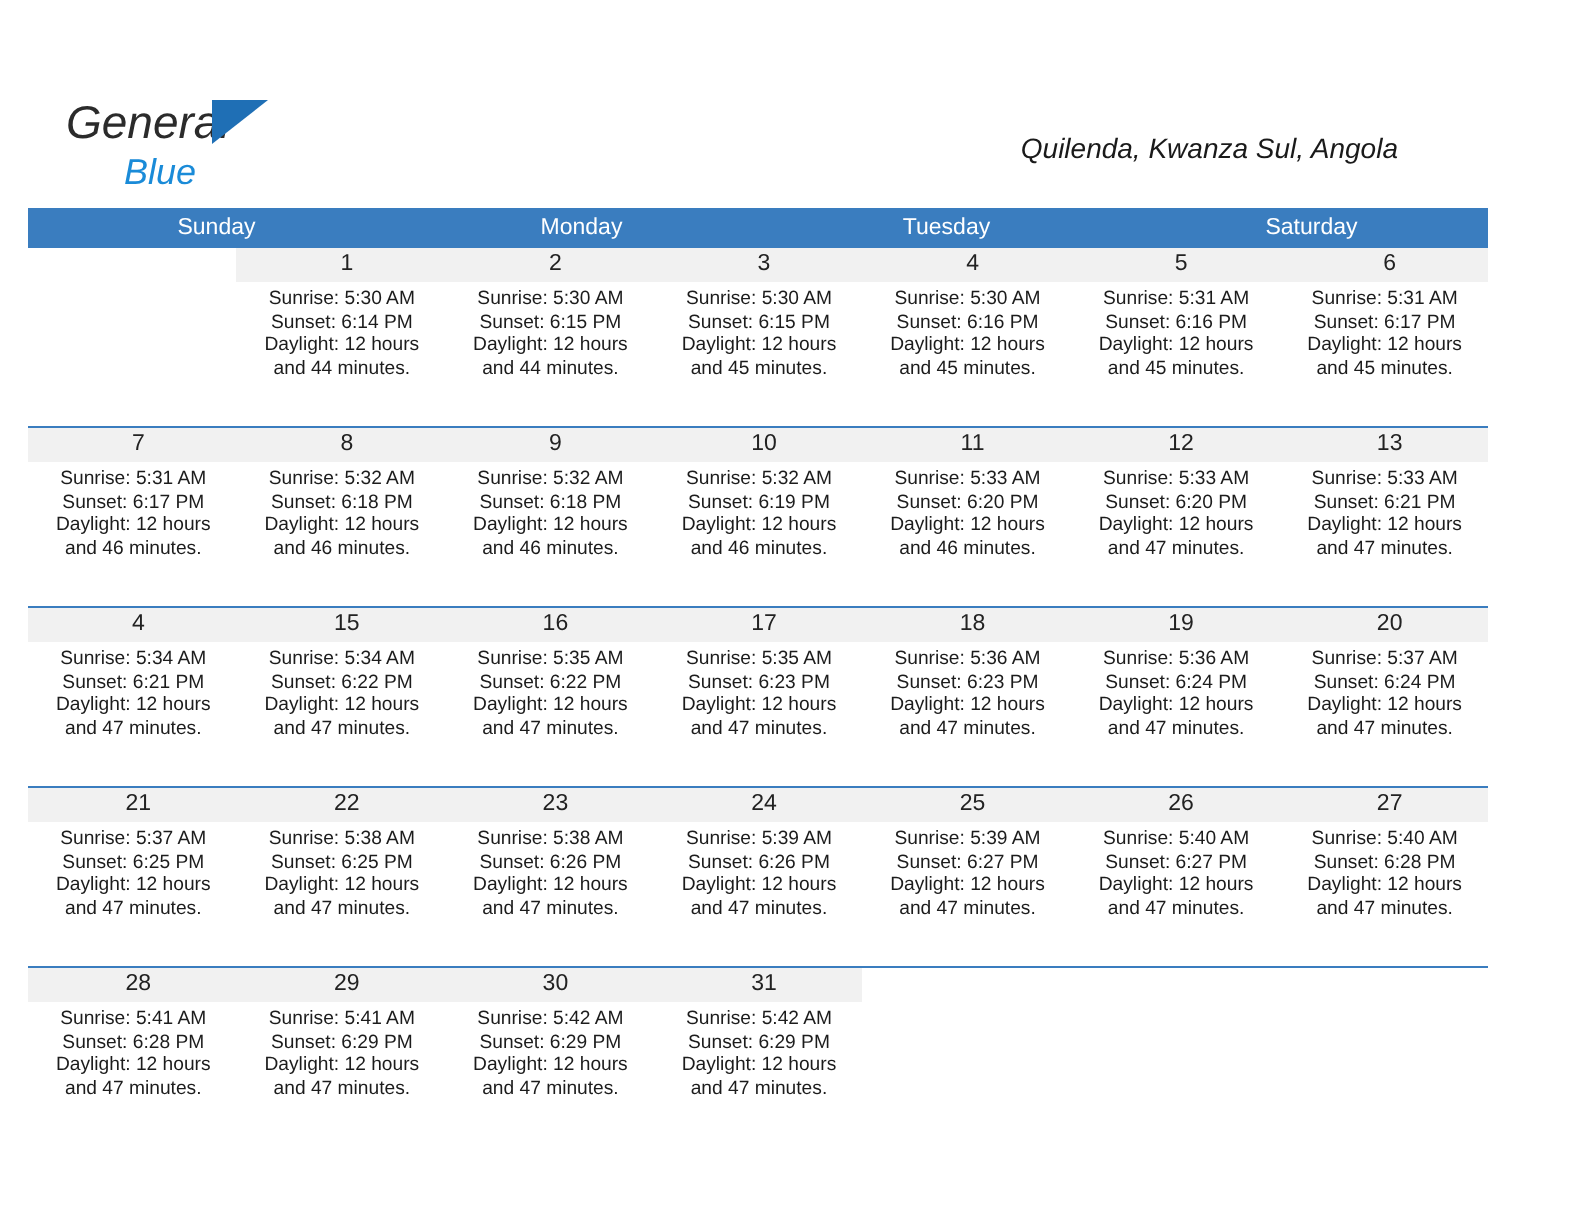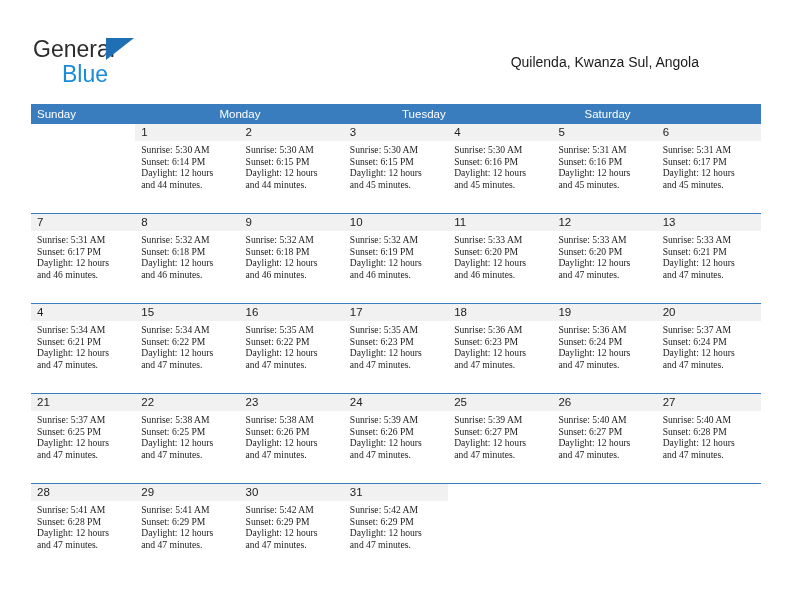--- a/index.html
+++ b/index.html
@@ -19,23 +19,24 @@
     position: relative;
     width: 792px;
     height: 612px;
     box-sizing: border-box;
   }
 
   
   .header {
     position: absolute;
     left: 0;
-    top: 4px;
+    top: 16px;
     width: 732px;
     height: 100px;
+    font-style: italic;
   }
   .brand {
     position: absolute;
     left: 33px;
     top: 32px;
     width: 200px;
     height: 56px;
   }
   .brand-line1 {
     position: absolute;
@@ -54,21 +55,21 @@
     top: 2px;
     width: 0;
     height: 0;
     border-left: 28px solid #1f6fb5;
     border-bottom: 22px solid transparent;
   }
   .brand-line2 {
     position: absolute;
     left: 29px;
     top: 25px;
-    font-size: 23px;
+    font-size: 18px;
     color: #1a8bd8;
     font-family: "Liberation Sans", sans-serif;
     line-height: 26px;
     white-space: nowrap;
   }
 
   .title-block {
     position: absolute;
     right: 33px;
     top: 28px;
@@ -86,23 +87,24 @@
     font-weight: normal;
     color: #1a1a1a;
     line-height: 20px;
     margin-top: 20px;
     white-space: nowrap;
   }
 
   
   .calendar {
     position: absolute;
-    left: 31px;
+    left: 14px;
     top: 104px;
     width: 730px;
+    text-align: center;
   }
   .dow-row {
     display: flex;
     width: 730px;
     background: #3a7dbf;
   }
   .dow-cell {
     flex: 1 1 0;
     box-sizing: border-box;
     height: 20px;
@@ -143,21 +145,21 @@
     color: #222222;
   }
   .day-cell.blank .day-num-band {
     background: #ffffff;
   }
   .day-body {
     padding: 3px 5px 0 6px;
     font-size: 9.6px;
     line-height: 11.6px;
     color: #1c1c1c;
-    font-family: Liberation Serif, serif;
+    font-family: Liberation Sans, sans-serif;
   }
   .day-body div {
     white-space: nowrap;
   }
 </style>
 </head>
 <body>
 
 <div class="page">
 

